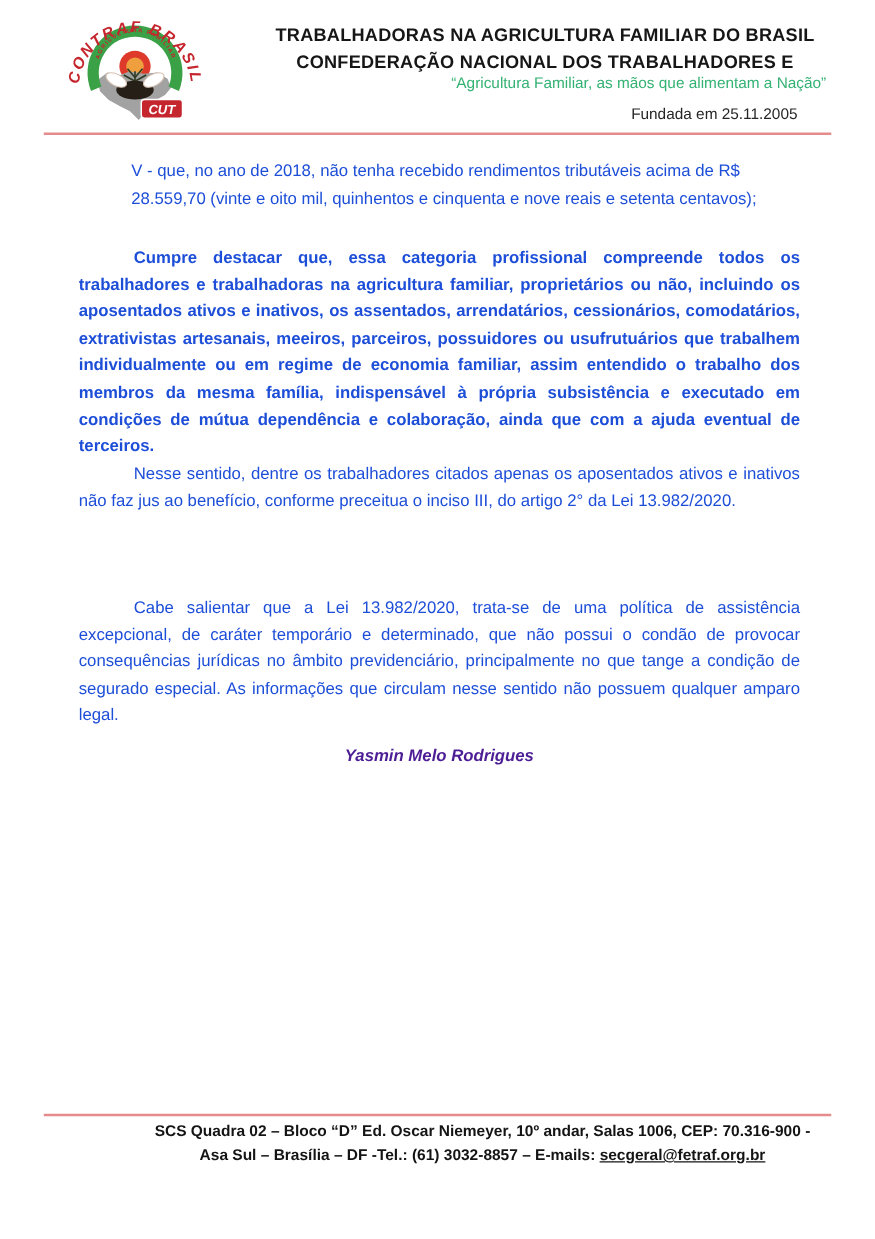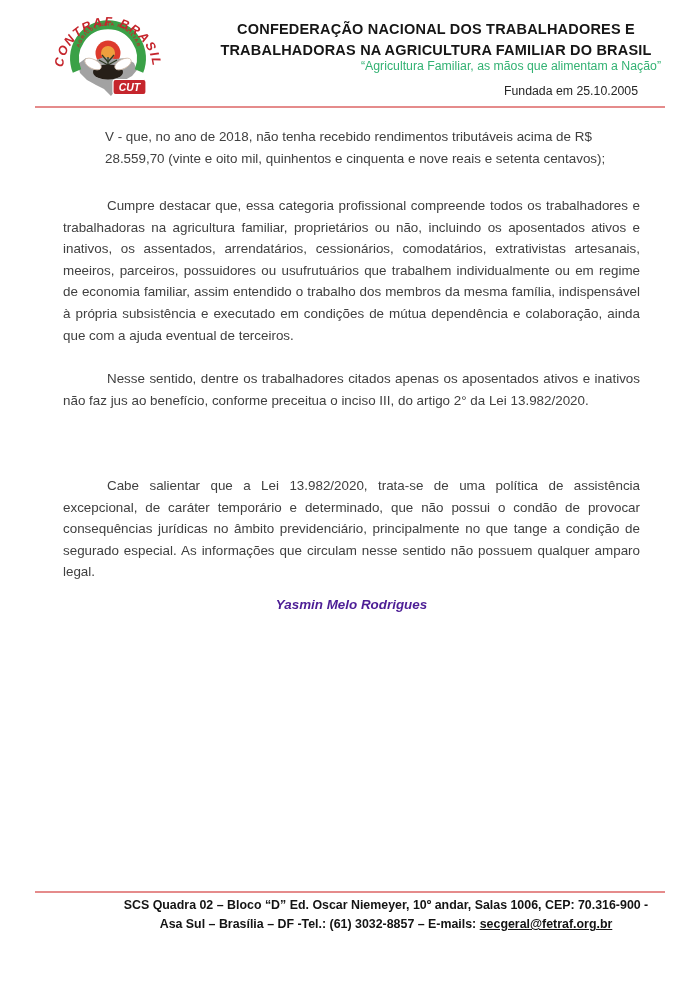--- a/index.html
+++ b/index.html
@@ -28,29 +28,29 @@
     position:absolute; right:62px; top:84px;
     font-size:12.3px; color:#262626; white-space:nowrap;
   }
   .rule { position:absolute; left:35px; width:630px; height:2px; background:#e58b8b; }
   .rule-top    { top:106px; }
   .rule-bottom { top:891px; }
 
   
   .para {
     position:absolute; left:63px; width:577px;
-    font-size:13.4px; line-height:21.6px; color:#404040;
+    font-size:13.4px; line-height:21.6px; color:#1d4ed8;
     text-align:justify; text-indent:44px;
     hyphens:none; -webkit-hyphens:none;
   }
   .para-clause {
     top:126px; left:105px; width:537px;
     text-align:left; text-indent:0;
   }
-  .para-2 { top:195px; }
+  .para-2 { top:195px;font-weight:bold; }
   .para-3 { top:368px; }
   .para-4 { top:446px;margin-top:29px; }
 
   .signature {
     position:absolute; left:63px; top:595px; width:577px;
     text-align:center; font-weight:bold; font-style:italic;
     font-size:13.4px; line-height:19px; color:#4c1d95;
   }
 
   
@@ -104,26 +104,26 @@
         <textPath href="#arcTop" startOffset="50%" text-anchor="middle">CONTRAF BRASIL</textPath>
       </text>
 
       <g>
         <rect x="61" y="71.5" width="33" height="15" rx="2.5" fill="#c5252c" stroke="#ffffff" stroke-width="1.2"></rect>
         <text x="77.5" y="83" text-anchor="middle" font-size="10.5" font-weight="bold" font-style="italic" fill="#ffffff" font-family="Liberation Sans, DejaVu Sans, sans-serif">CUT</text>
       </g>
     </svg>
 
     <div class="org-name">
+      <div>TRABALHADORAS NA AGRICULTURA FAMILIAR DO BRASIL</div>
       <div>CONFEDERAÇÃO NACIONAL DOS TRABALHADORES E</div>
-      <div>TRABALHADORAS NA AGRICULTURA FAMILIAR DO BRASIL</div>
     </div>
 
     <div class="slogan">“Agricultura Familiar, as mãos que alimentam a Nação”</div>
-    <div class="founded">Fundada em 25.10.2005</div>
+    <div class="founded">Fundada em 25.11.2005</div>
     <div class="rule rule-top"></div>
   </div>
 
   <div>
     <p class="para para-clause">V - que, no ano de 2018, não tenha recebido rendimentos tributáveis acima de R$ 28.559,70 (vinte e oito mil, quinhentos e cinquenta e nove reais e setenta centavos);</p>
 
     <p class="para para-2">Cumpre destacar que, essa categoria profissional compreende todos os trabalhadores e trabalhadoras na agricultura familiar, proprietários ou não, incluindo os aposentados ativos e inativos, os assentados, arrendatários, cessionários, comodatários, extrativistas artesanais, meeiros, parceiros, possuidores ou usufrutuários que trabalhem individualmente ou em regime de economia familiar, assim entendido o trabalho dos membros da mesma família, indispensável à própria subsistência e executado em condições de mútua dependência e colaboração, ainda que com a ajuda eventual de terceiros.</p>
 
     <p class="para para-3">Nesse sentido, dentre os trabalhadores citados apenas os aposentados ativos e inativos não faz jus ao benefício, conforme preceitua o inciso III, do artigo 2° da Lei 13.982/2020.</p>
 

